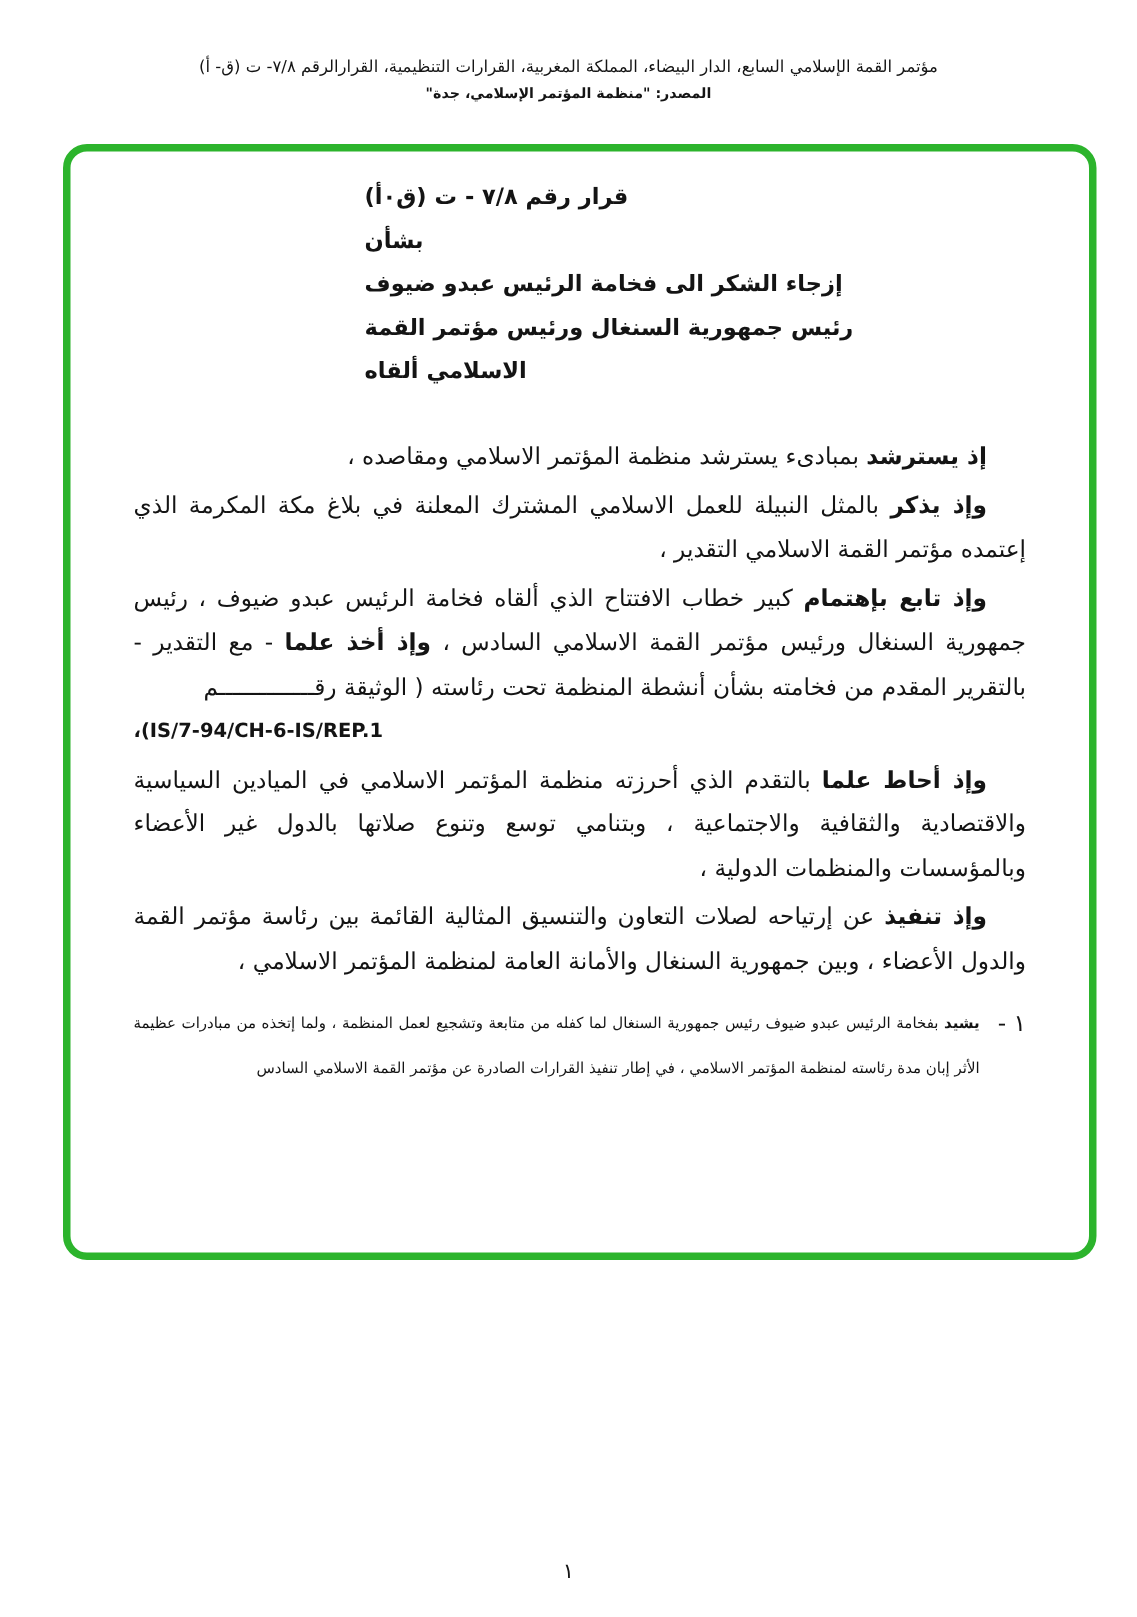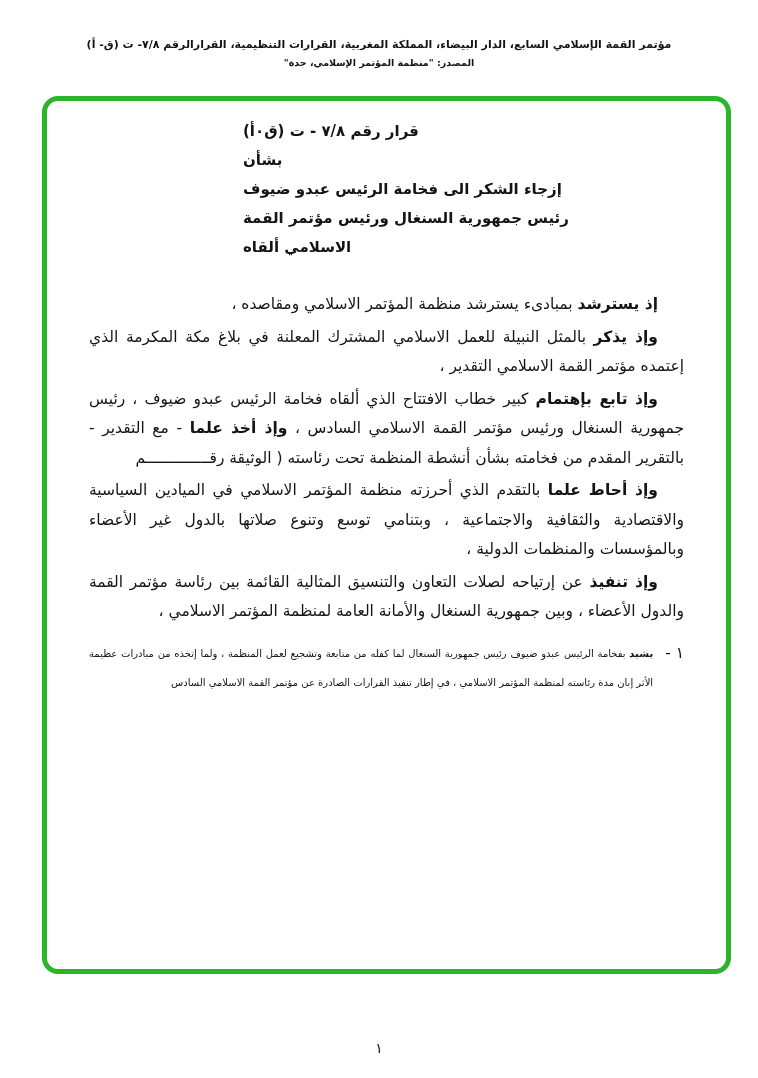--- a/index.html
+++ b/index.html
@@ -4,27 +4,27 @@
 <style>
   * { margin:0; padding:0; box-sizing:border-box; }
   html, body { width:758px; height:1078px; background:#ffffff; }
   body {
     font-family:"DejaVu Sans", sans-serif;
     color:#141414;
     position:relative;
     overflow:hidden;
   }
   .header { direction:rtl; text-align:center; padding-top:38px; }
-  .header-citation { font-size:11px; font-weight:bold; letter-spacing:0.2px; }
+  .header-citation { font-size:11px; font-weight:normal; letter-spacing:0.2px; }
   .header-source { font-size:9.5px; font-weight:bold; margin-top:6px; }
 
   .frame {
     position:absolute;
     left:42px; top:96px;
-    width:689px; height:878px;
+    width:689px; height:744px;
     border:5px solid var(--frame-border, #2cb42c);
     border-radius:16px;
     padding:12px 42px 0 42px;
     background:#ffffff;
   }
 
   .titles {
     direction:rtl;
     text-align:left;
     margin-left:154px;
@@ -96,20 +96,21 @@
 
   <div class="body-text">
 
 
     <p class="para"><span class="b">إذ يسترشد</span><span> بمبادىء يسترشد منظمة المؤتمر الاسلامي ومقاصده ،</span></p>
 
     <p class="para"><span class="b">وإذ يذكر</span><span> بالمثل النبيلة للعمل الاسلامي المشترك المعلنة في بلاغ مكة المكرمة الذي إعتمده مؤتمر القمة الاسلامي التقدير ،</span></p>
 
     <p class="para"><span class="b">وإذ تابع بإهتمام</span><span> كبير خطاب الافتتاح الذي ألقاه فخامة الرئيس عبدو ضيوف ، رئيس جمهورية السنغال ورئيس مؤتمر القمة الاسلامي السادس ، </span><span class="b">وإذ أخذ علما</span><span> - مع التقدير - بالتقرير المقدم من فخامته بشأن أنشطة المنظمة تحت رئاسته ( الوثيقة رقــــــــــــــم</span></p>
 
+    <div class="docref">،(IS/7-94/CH-6-IS/REP.1</div>
 
     <p class="para"><span class="b">وإذ أحاط علما</span><span> بالتقدم الذي أحرزته منظمة المؤتمر الاسلامي في الميادين السياسية والاقتصادية والثقافية والاجتماعية ، وبتنامي توسع وتنوع صلاتها بالدول غير الأعضاء وبالمؤسسات والمنظمات الدولية ،</span></p>
 
     <p class="para"><span class="b">وإذ تنفيذ</span><span> عن إرتياحه لصلات التعاون والتنسيق المثالية القائمة بين رئاسة مؤتمر القمة والدول الأعضاء ، وبين جمهورية السنغال والأمانة العامة لمنظمة المؤتمر الاسلامي ،</span></p>
 
     <div class="item" dir="rtl">
       <span class="item-num">١ -</span>
       <div class="item-body"><span class="b">يشيد</span><span> بفخامة الرئيس عبدو ضيوف رئيس جمهورية السنغال لما كفله من متابعة وتشجيع لعمل المنظمة ، ولما إتخذه من مبادرات عظيمة الأثر إبان مدة رئاسته لمنظمة المؤتمر الاسلامي ، في إطار تنفيذ القرارات الصادرة عن مؤتمر القمة الاسلامي السادس</span></div>
     </div>
 

